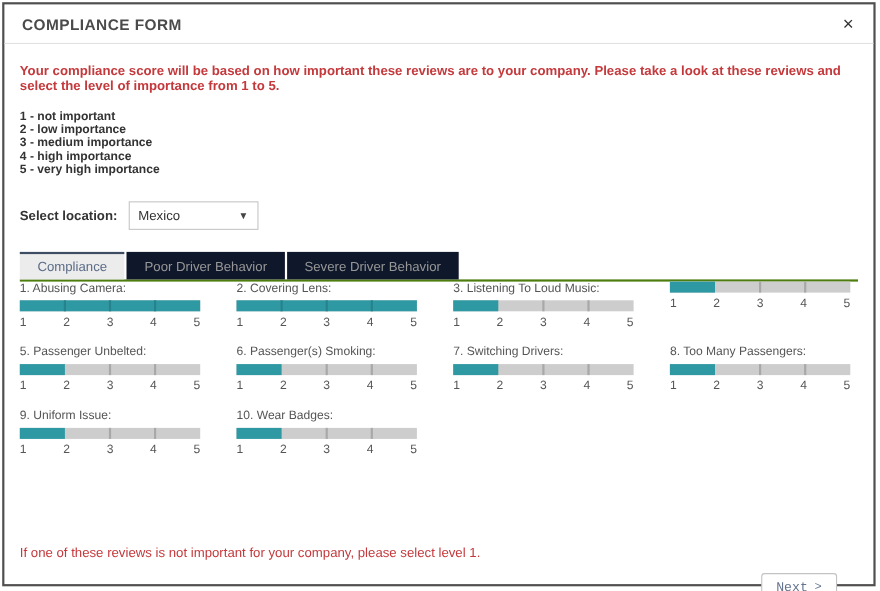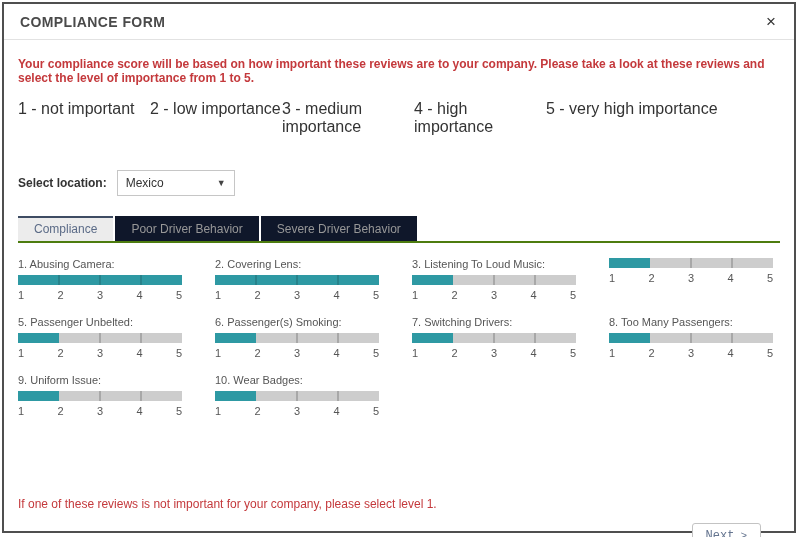--- a/index.html
+++ b/index.html
@@ -23,44 +23,43 @@
     font-size: 17px; color: #333; cursor: pointer; line-height: 14px; padding: 0 2px;
     font-weight: 400;
   }
 
   .content { padding: 0 14px; }
 
   .intro {
     margin-top: 17px; font-size: 12px; font-weight: bold; color: var(--alert);
   }
 
-  .legend { margin-top: 15px; display: flex; font-size: 16px; font-weight: normal; color: #333; }
+  .legend { margin-top: 15px; display: flex; font-size: 11px; font-weight: bold; color: #333; flex-direction: column; }
   .legend span { width: 132px; }
   .legend span:last-child { width: auto; }
 
-  .location-row { margin-top: 34px; display: flex; align-items: center; }
+  .location-row { margin-top: 23px; display: flex; align-items: center; }
   .location-label { font-size: 12px; font-weight: bold; color: #333; margin-right: 10px; }
   .select-box {
     width: 118px; height: 26px; border: 1px solid #c6c6c6; background: #fff;
     display: flex; align-items: center; justify-content: space-between;
     padding: 0 8px; font-size: 12px; color: #333; cursor: pointer;
   }
   .select-caret { font-size: 9px; color: #444; }
 
   
   .tabs { margin-top: 20px; border-bottom: 2px solid #4d7c0f; display: flex; }
   .tab {
     font-size: 12px; padding: 4px 16px 5px 16px; background: #0f172a; color: #979797;
     margin-right: 2px; border-top: 2px solid transparent; cursor: pointer;
   }
   .tab.active { background: #ececec; color: var(--tab-text); border-top: 2px solid #3e4c63; }
 
   
   .slider-grid {
-    margin-top: 15px;
     display: grid;
     grid-template-columns: repeat(4, 164px);
     column-gap: 33px;
     row-gap: 15px;
   }
   .slider-item { }
   .slider-label { font-size: 11px; color: #555; margin-bottom: 5px; white-space: nowrap; }
   .slider-track {
     position: relative; height: 10px; background: var(--track); cursor: pointer;
   }

